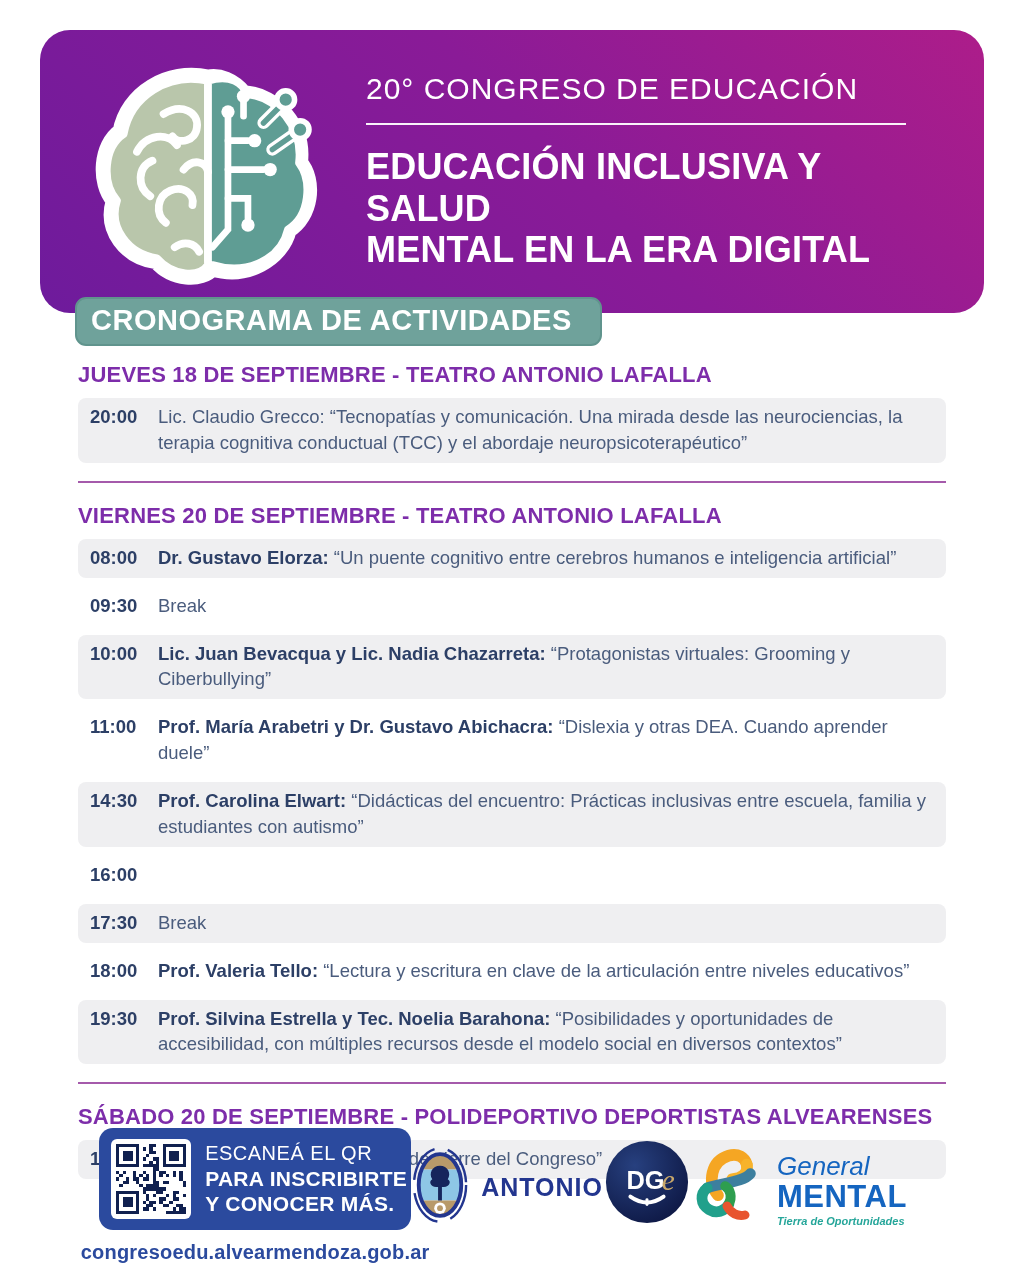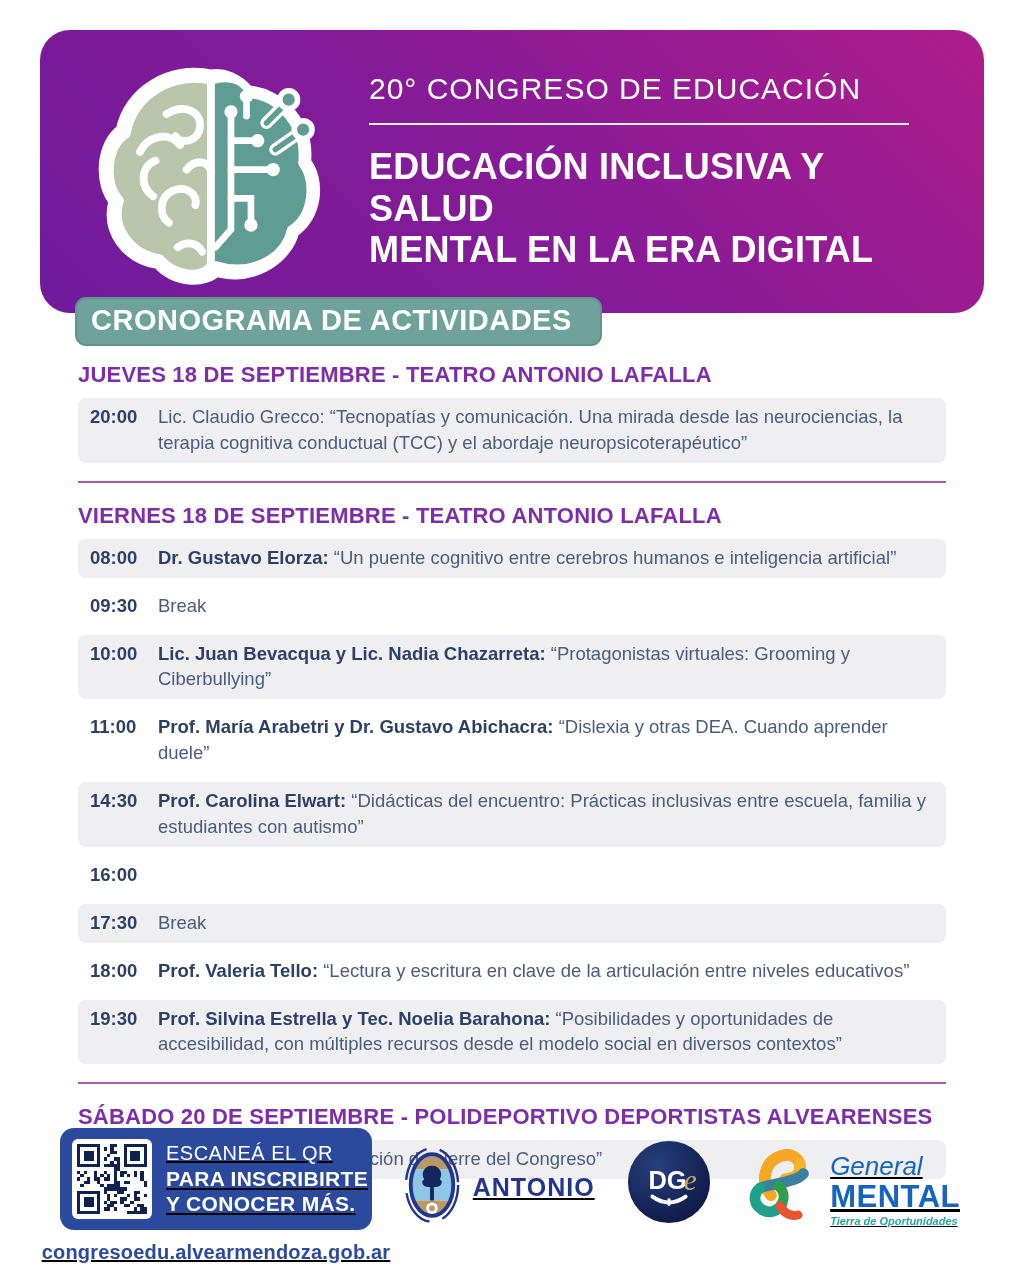--- a/index.html
+++ b/index.html
@@ -5,21 +5,21 @@
   * { margin:0; padding:0; box-sizing:border-box; }
   html,body { width:1024px; height:1280px; background:#ffffff; overflow:hidden;
               font-family:"Liberation Sans", sans-serif; }
   .page { position:relative; width:1024px; height:1280px; background:#fff; }
 
   
   .header-card {
     position:absolute; left:40px; top:30px; width:944px; height:283px;
     border-radius:30px;
     background:linear-gradient(45deg,#6e1b9c 0%, #8a1b97 55%, #ad1d8a 100%);
-    display:flex; align-items:center; padding:0 40px; gap:42px;justify-content:center;
+    display:flex; align-items:center; padding:0 52px; gap:42px;
   }
   .brain-wrap { width:232px; height:222px; flex:0 0 auto; margin-top:4px; }
   .header-text { color:#fff; width:560px; }
   .congress-title { font-size:30px; font-weight:400; letter-spacing:1px; }
   .header-rule { height:2px; background:rgba(255,255,255,.95); width:540px; margin:17px 0 21px; }
   .event-title { font-size:36px; font-weight:700; line-height:1.16; letter-spacing:.2px; }
 
   
   .banner {
     position:absolute; left:75px; top:297px; z-index:3;
@@ -40,22 +40,22 @@
   }
   .event-row.shaded { background:#efeff1; }
   .event-time { flex:0 0 52px; font-weight:700; color:#2c3f66; }
   .event-text { color:#4a5c7d; }
   .event-text .speaker-bold { font-weight:700; color:#2c3f66; }
   .divider { height:2px; background:#a55aab; margin:14px 0 20px 0; }
   .section-block { margin-bottom:18px; }
 
   
   .footer {
-    position:absolute; left:60px; top:1128px; width:900px;
-    display:flex; align-items:flex-start; justify-content:space-between;text-decoration:underline;
+    position:absolute; left:53px; top:1128px; width:900px;
+    display:flex; align-items:flex-start; justify-content:center;
   }
   .qr-col { width:312px; display:flex; flex-direction:column; align-items:center; }
   .qr-card {
     background:#2b4a9e; border-radius:14px; padding:11px 16px 11px 12px;
     display:flex; align-items:center; gap:14px; width:312px; height:102px;
   }
   .qr-box { width:80px; height:80px; background:#fff; border-radius:6px; padding:5px; flex:0 0 auto; }
   .qr-text { color:#fff; line-height:1.22; white-space:nowrap; }
   .qr-line1 { font-size:20px; font-weight:400; letter-spacing:.5px; }
   .qr-line2, .qr-line3 { font-size:21px; font-weight:700; letter-spacing:.3px; }
@@ -138,21 +138,21 @@
   <div class="schedule" id="schedule">
       <div class="section-block">
         <div class="section-heading">JUEVES 18 DE SEPTIEMBRE - TEATRO ANTONIO LAFALLA</div>
         <div class="event-row shaded">
           <div class="event-time">20:00</div>
           <div class="event-text"><span>Lic. Claudio Grecco: </span><span>“Tecnopatías y comunicación. Una mirada desde las neurociencias, la terapia cognitiva conductual (TCC) y el abordaje neuropsicoterapéutico”</span></div>
         </div>
       </div>
       <div class="divider"></div>
       <div class="section-block">
-        <div class="section-heading">VIERNES 18 DE SEPTIEMBRE - TEATRO ANTONIO LAFALLA</div>
+        <div class="section-heading">VIERNES 20 DE SEPTIEMBRE - TEATRO ANTONIO LAFALLA</div>
         <div class="event-row shaded">
           <div class="event-time">08:00</div>
           <div class="event-text"><span class="speaker-bold">Dr. Gustavo Elorza: </span><span>“Un puente cognitivo entre cerebros humanos e inteligencia artificial”</span></div>
         </div>
         <div class="event-row">
           <div class="event-time">09:30</div>
           <div class="event-text"><span>Break</span></div>
         </div>
         <div class="event-row shaded">
           <div class="event-time">10:00</div>

